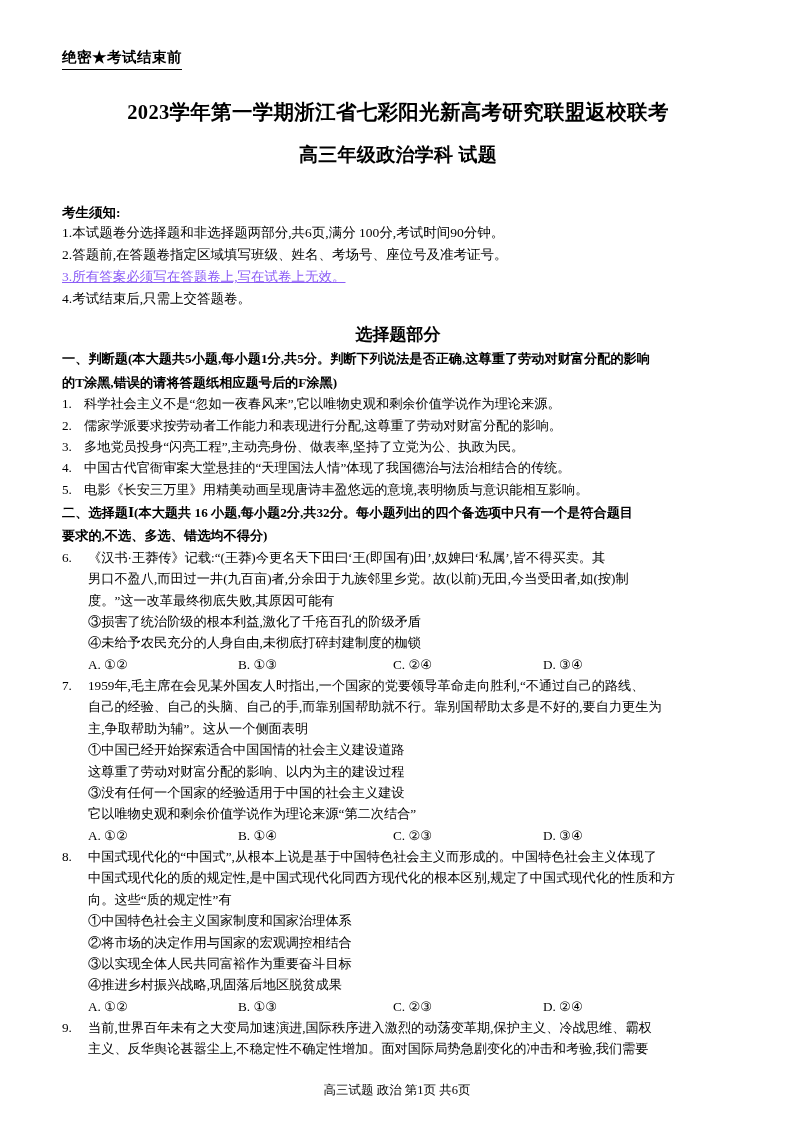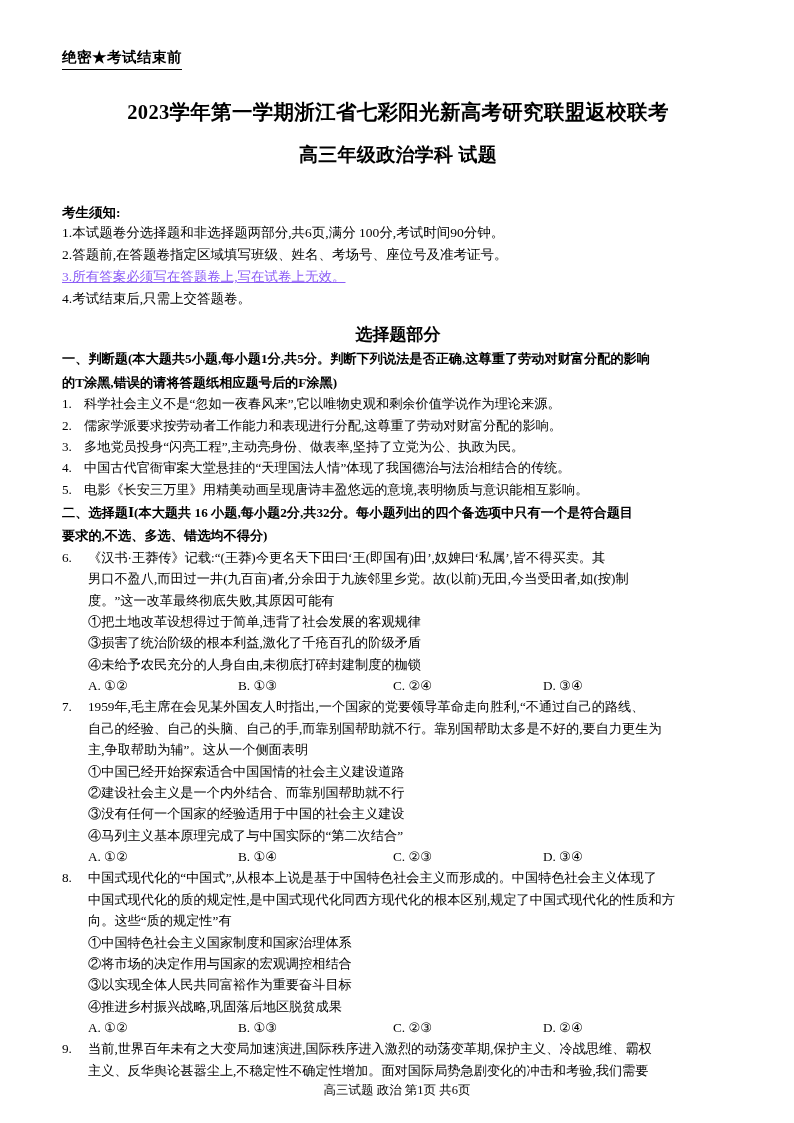--- a/index.html
+++ b/index.html
@@ -176,40 +176,39 @@
 
     <div class="q-head">二、选择题Ⅰ(本大题共  16  小题,每小题2分,共32分。每小题列出的四个备选项中只有一个是符合题目</div>
     <div class="q-head">要求的,不选、多选、错选均不得分)</div>
 
     <div class="item">
       <span class="num wide">6.</span>
       <span class="body">《汉书·王莽传》记载:“(王莽)今更名天下田曰‘王(即国有)田’,奴婢曰‘私属’,皆不得买卖。其</span>
     </div>
     <div class="sub">男口不盈八,而田过一井(九百亩)者,分余田于九族邻里乡党。故(以前)无田,今当受田者,如(按)制</div>
     <div class="sub">度。”这一改革最终彻底失败,其原因可能有</div>
-    <div class="sub">①把土地改革设想得过于简单,违背了社会发展的客观规律</div>
     <div class="sub">③损害了统治阶级的根本利益,激化了千疮百孔的阶级矛盾</div>
     <div class="sub">④未给予农民充分的人身自由,未彻底打碎封建制度的枷锁</div>
     <div class="opts">
       <span class="opt-a">A. ①②</span>
       <span class="opt-b">B. ①③</span>
       <span class="opt-c">C. ②④</span>
       <span class="opt-d">D. ③④</span>
     </div>
 
     <div class="item">
       <span class="num wide">7.</span>
       <span class="body">1959年,毛主席在会见某外国友人时指出,一个国家的党要领导革命走向胜利,“不通过自己的路线、</span>
     </div>
     <div class="sub">自己的经验、自己的头脑、自己的手,而靠别国帮助就不行。靠别国帮助太多是不好的,要自力更生为</div>
     <div class="sub">主,争取帮助为辅”。这从一个侧面表明</div>
     <div class="sub">①中国已经开始探索适合中国国情的社会主义建设道路</div>
-    <div class="sub">②建设社会主义是一个内外结合、而靠别国帮助就不行</div>
+    <div class="sub">这尊重了劳动对财富分配的影响、以内为主的建设过程</div>
     <div class="sub">③没有任何一个国家的经验适用于中国的社会主义建设</div>
-    <div class="sub">④马列主义基本原理完成了与中国实际的“第二次结合”</div>
+    <div class="sub">它以唯物史观和剩余价值学说作为理论来源“第二次结合”</div>
     <div class="opts">
       <span class="opt-a">A. ①②</span>
       <span class="opt-b">B. ①④</span>
       <span class="opt-c">C. ②③</span>
       <span class="opt-d">D. ③④</span>
     </div>
 
     <div class="item">
       <span class="num wide">8.</span>
       <span class="body">中国式现代化的“中国式”,从根本上说是基于中国特色社会主义而形成的。中国特色社会主义体现了</span>

